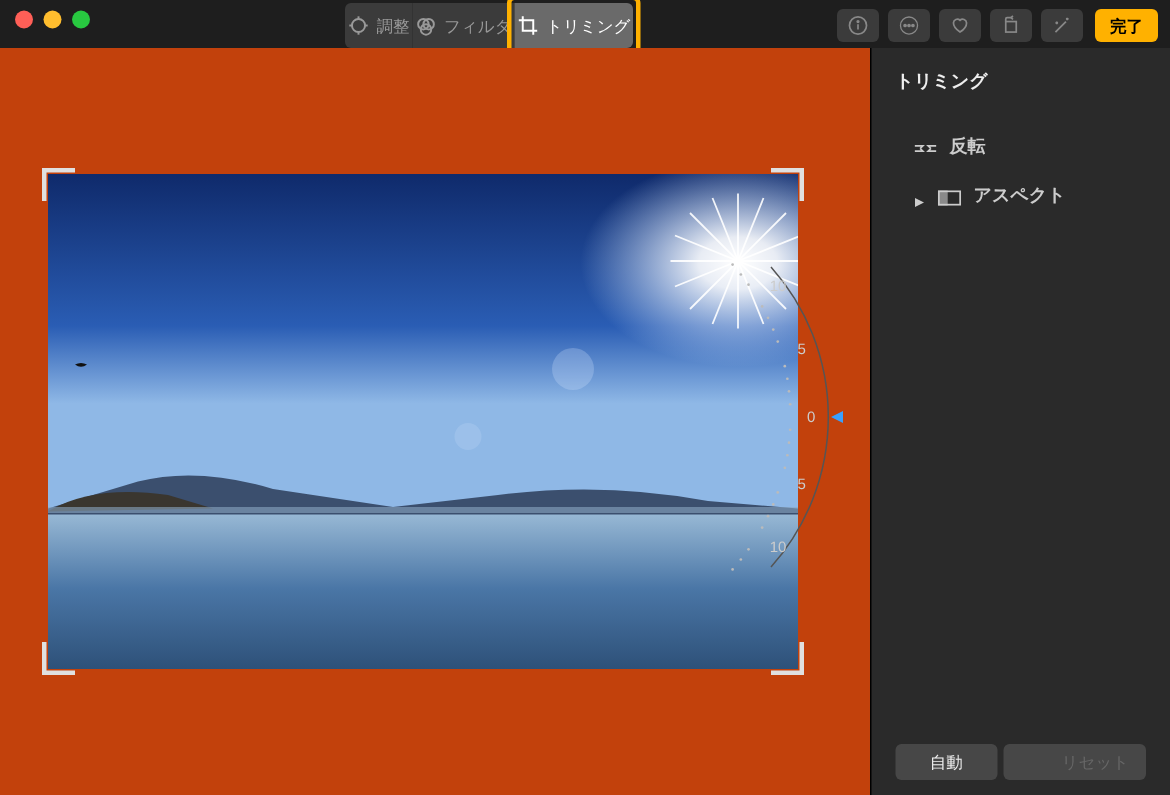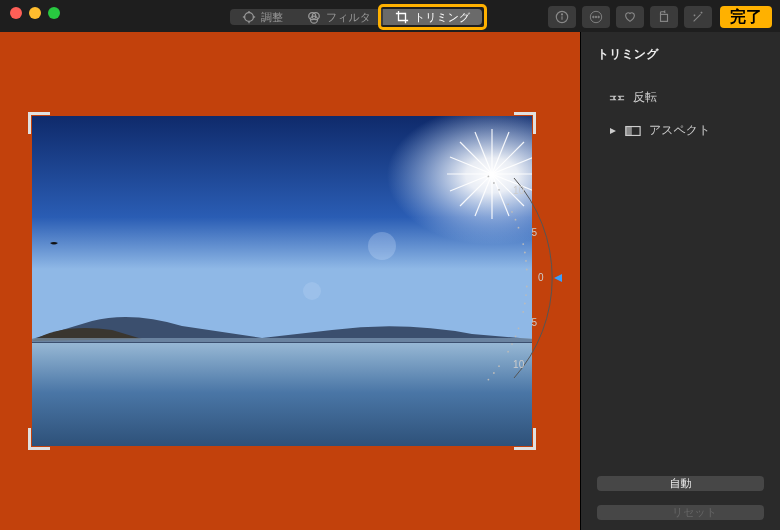--- a/index.html
+++ b/index.html
@@ -8,39 +8,39 @@
   
   .traffic { position: absolute; top: 7px; left: 10px; display: flex; gap: 7px; }
   .traffic span { width: 12px; height: 12px; border-radius: 50%; display: block; }
   .tr-close { background: #ff5f57; }
   .tr-min { background: #ffbd2e; }
   .tr-max { background: #28c840; }
 
   
   .toolbar { position: absolute; top: 3px; left: 0; right: 0; height: 28px; display: flex; align-items: center; justify-content: flex-end; padding-right: 8px; }
   .tool-center { display: flex; margin-right: auto; margin-left: 230px; }
-  .seg-btn { background: #3b3b3b; border: none; height: 16px; padding: 0 12px; display: inline-flex; align-items: center; gap: 5px; color: #999; font-size: 11px; cursor: pointer; position: relative; text-align: center; }
+  .seg-btn { background: #3b3b3b; border: none; height: 30px; padding: 0 2px; display: inline-flex; align-items: center; gap: 5px; color: #999; font-size: 11px; cursor: pointer; position: relative; text-align: center; }
   .seg-btn svg { width: 14px; height: 14px; }
   .seg-btn.first { border-top-left-radius: 4px; border-bottom-left-radius: 4px; }
   .seg-btn.last { border-top-right-radius: 4px; border-bottom-right-radius: 4px; }
   .seg-btn.active { background: #6a6a6a; color: #fff; }
   .highlight-ring { position: absolute; border: 3px solid #ffb100; border-radius: 5px; pointer-events: none; }
   .icon-btn { width: 28px; height: 22px; background: #3b3b3b; border: none; border-radius: 4px; display: inline-flex; align-items: center; justify-content: center; color: #888; margin-left: 6px; cursor: pointer; }
   .icon-btn svg { width: 14px; height: 14px; }
-  .done-btn { background: #ffb100; color: #000; font-weight: 600; margin-left: 8px; padding: 0 10px; height: 22px; border: none; border-radius: 4px; font-size: 16px; cursor: pointer; }
+  .done-btn { background: #ffb100; color: #000; font-weight: 600; margin-left: 8px; padding: 0 10px; height: 22px; border: none; border-radius: 4px; font-size: 11px; cursor: pointer; }
 
   
   .main { position: absolute; top: 32px; left: 0; right: 0; bottom: 0; display: flex; }
   .canvas-area { flex: 1; position: relative; background: #c2410c; }
   .sidebar { width: 200px; background: #2a2a2a; border-left: 1px solid #000; display: flex; flex-direction: column; padding: 14px 16px 10px; }
   .sidebar h3 { font-size: 12px; color: #eee; font-weight: 600; margin-bottom: 18px; }
-  .side-row { display: flex; align-items: center; gap: 8px; color: #ccc; font-size: 12px; margin: 8px 0 8px 12px; cursor: pointer; }
+  .side-row { display: flex; align-items: flex-end; gap: 8px; color: #ccc; font-size: 12px; margin: 8px 0 8px 12px; cursor: pointer; font-weight: bold; }
   .side-row svg { width: 16px; height: 14px; flex-shrink: 0; }
   .side-row .tri { width: 8px; height: 8px; }
-  .sidebar-footer { margin-top: auto; display: flex; gap: 14px; flex-direction: column; }
+  .sidebar-footer { margin-top: auto; display: flex; gap: 4px; }
   .foot-btn { flex: 1; background: #474747; height: 24px; border: none; border-radius: 4px; color: #eee; font-size: 11px; cursor: pointer; }
   .foot-btn:disabled, .foot-btn.disabled { color: #666; cursor: default; padding-left: 28px; }
 
   
   .crop-wrap { position: absolute; left: 32px; top: 84px; width: 500px; height: 330px; }
   .photo { width: 100%; height: 100%; display: block; }
   .crop-corner { position: absolute; width: 22px; height: 22px; border: 3px solid #e0e0e0; }
   .cc-tl { top: -4px; left: -4px; border-right: none; border-bottom: none; }
   .cc-tr { top: -4px; right: -4px; border-left: none; border-bottom: none; }
   .cc-bl { bottom: -4px; left: -4px; border-right: none; border-top: none; }

